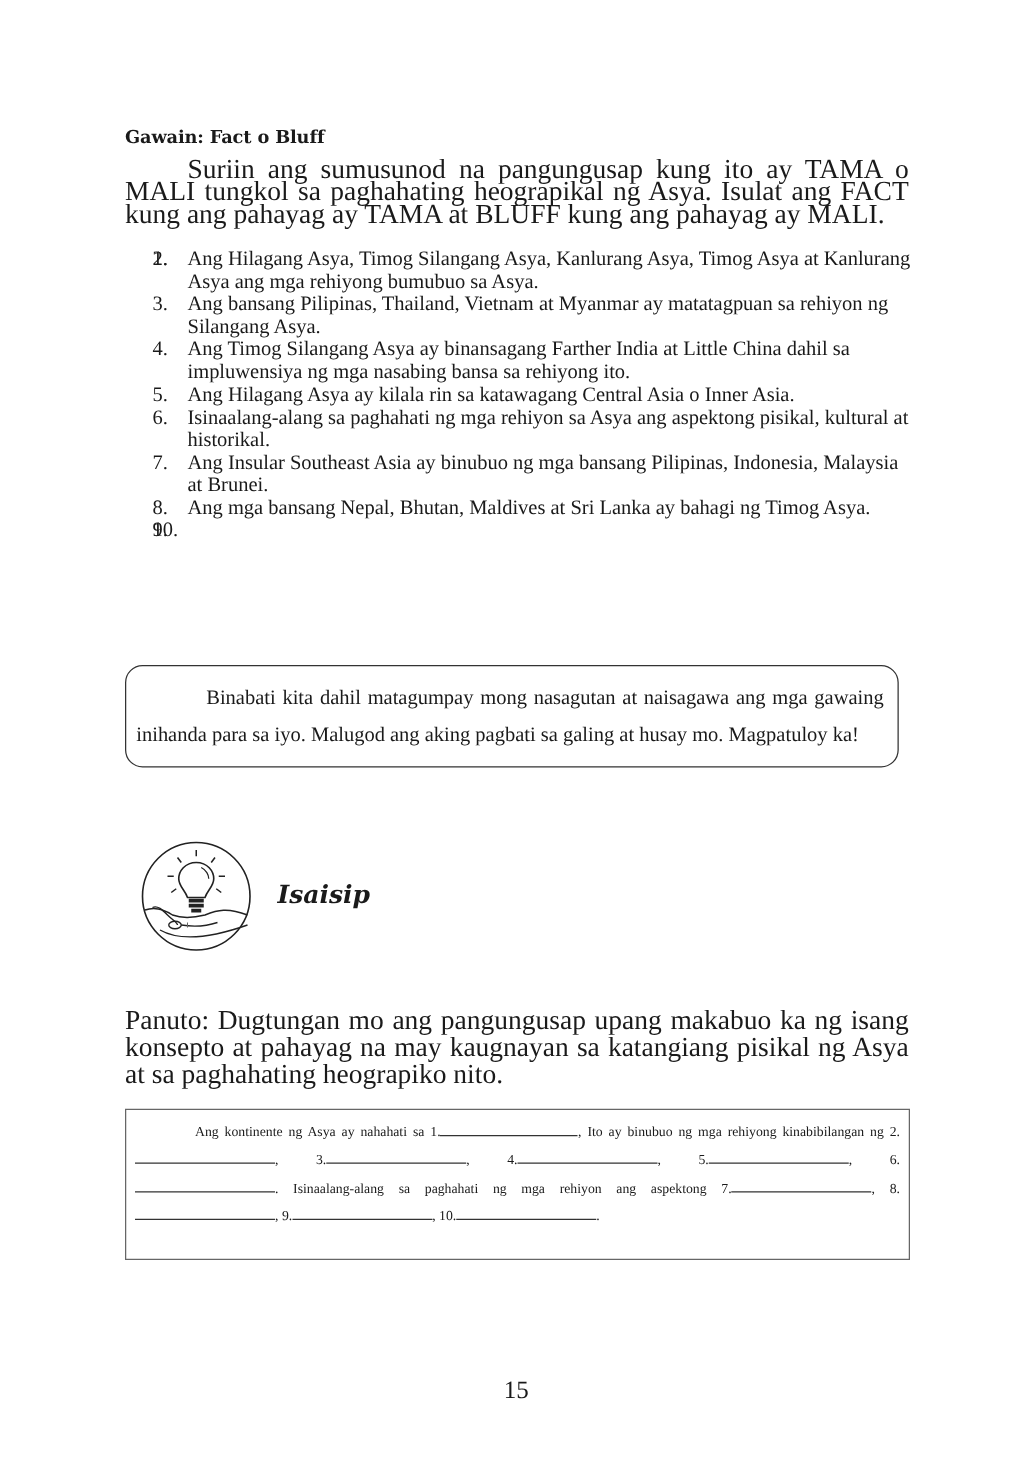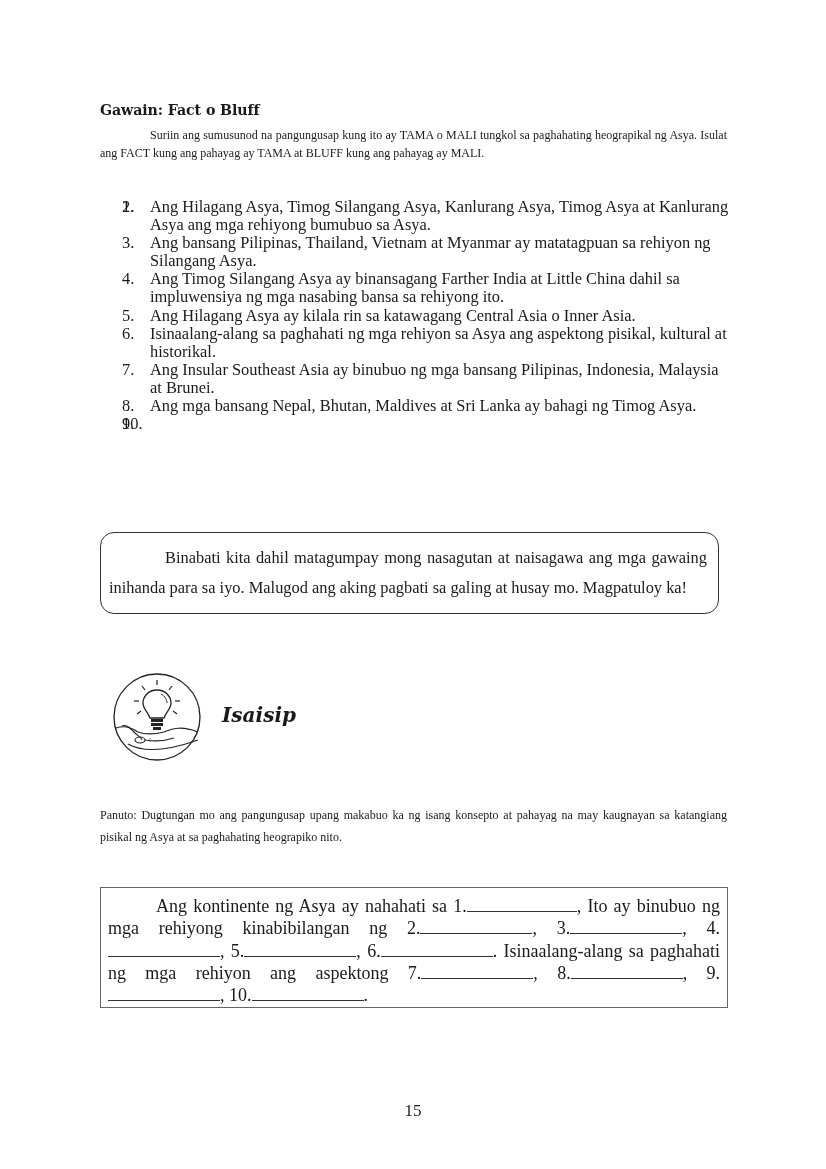--- a/index.html
+++ b/index.html
@@ -8,21 +8,21 @@
     font-family:"DejaVu Serif", "Liberation Serif", serif;
     color:#1a1a1a;
   }
   .page { position:absolute; left:0; top:0; width:654px; height:1169px; }
   .heading {
     position:absolute; left:100px; font-weight:bold; font-size:14.2px;
     font-family:"DejaVu Serif", serif; letter-spacing:-0.1px;
   }
   .para {
     position:absolute; left:100px; width:627px;
-    font-family:"Liberation Serif", serif; font-size:12px; line-height:18.2px;
+    font-family:"Liberation Serif", serif; font-size:22px; line-height:18.2px;
     text-align:justify;
   }
   .indent { text-indent:50px; }
   ol.items {
     position:absolute; left:100px; top:198px; width:630px; margin:0; padding:0;
     list-style:none; font-family:"Liberation Serif", serif; font-size:16.4px; line-height:18.1px;
   }
   ol.items li { position:relative; padding-left:50px; }
   ol.items li .num { position:absolute; left:22px; }
   ol.items li .num.two { left:30px; }
@@ -39,28 +39,28 @@
   .section-title {
     position:absolute; left:222px; top:703px; font-size:20px; font-weight:bold; font-style:italic;
     font-family:"DejaVu Serif", serif;
   }
   .fill-box {
     position:absolute; left:100px; top:887px; width:626px; height:119px;
     border:1.3px solid #666;
   }
   .fill-text {
     position:absolute; left:7px; top:7px; width:612px;
-    font-family:"Liberation Serif", serif; font-size:18px; line-height:22.3px;
+    font-family:"Liberation Serif", serif; font-size:11px; line-height:22.3px;
     text-align:justify;
   }
   .blank { display:inline-block; width:112px; border-bottom:1px solid #333; height:12px; }
   .blank.b1 { width:110px; }
   .page-num {
     position:absolute; left:0; width:826px; top:1101px; text-align:center;
-    font-family:"Liberation Serif", serif; font-size:17px;
+    font-family:"Liberation Serif", serif; font-size:20px;
   }
 </style>
 </head>
 <body>
 
 <div class="page">
 
   <div class="heading" style="top:102px;">Gawain: Fact o Bluff</div>
 
   <div class="para indent" style="top:126px;">Suriin ang sumusunod na pangungusap kung ito ay TAMA o MALI tungkol sa paghahating heograpikal ng Asya.  Isulat ang FACT kung ang pahayag ay TAMA at BLUFF kung ang pahayag ay MALI.</div>

